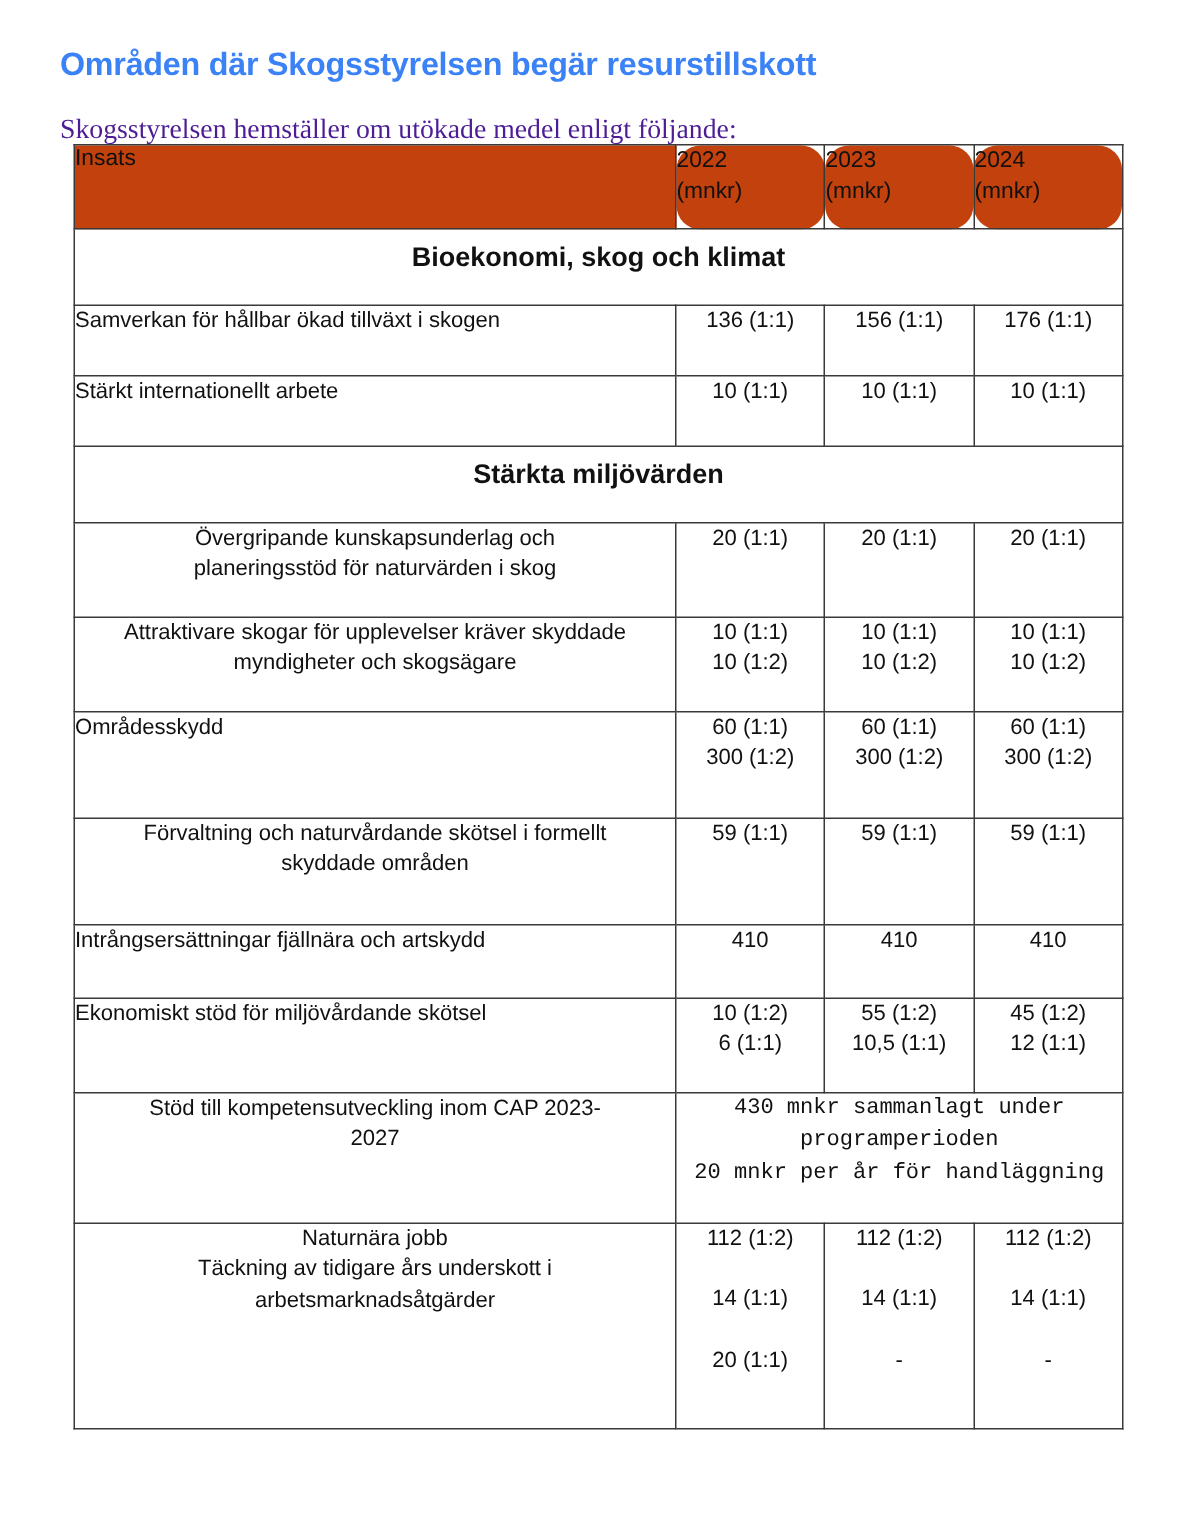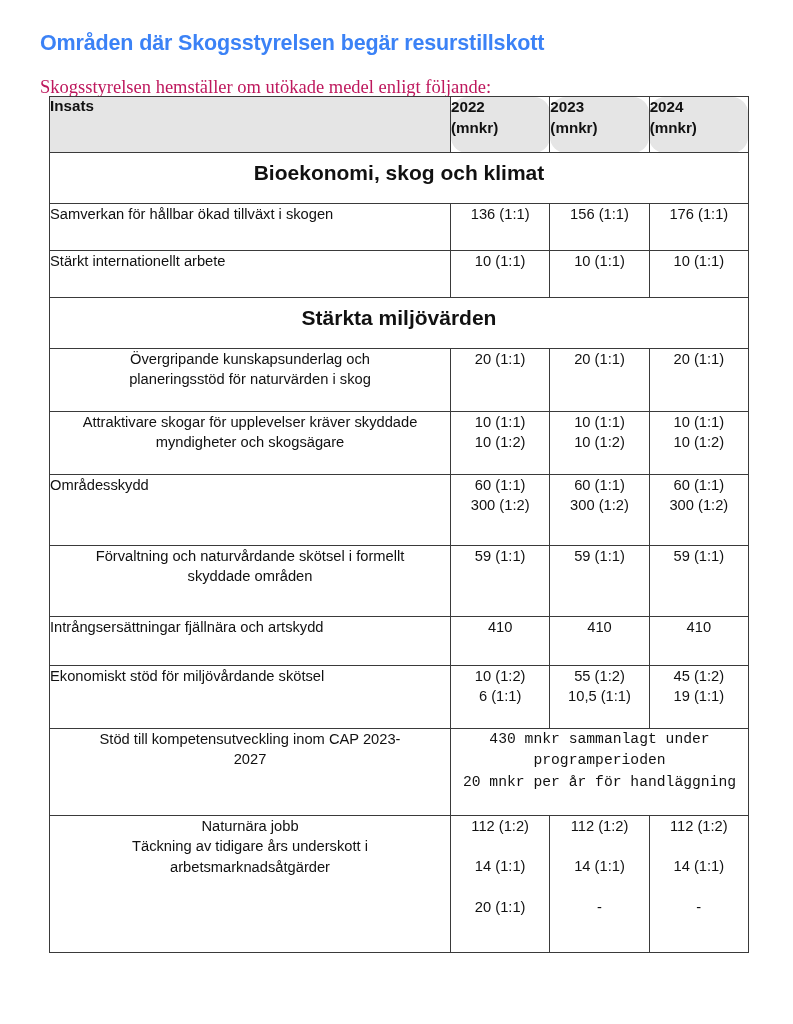--- a/index.html
+++ b/index.html
@@ -39,21 +39,21 @@
   }
 
   .doc-subtitle {
     position: absolute;
     left: 40px;
     top: 57px;
     width: 700px;
     font-family: "Liberation Serif", serif;
     font-size: 18.5px;
     line-height: 1.25;
-    color: #be185d;
+    color: #4c1d95;
   }
 
   .table-wrap {
     position: absolute;
     left: 49px;
     top: 96px;
     width: 699px;
   }
 
   table.resource-table {
@@ -71,44 +71,44 @@
   table.resource-table td,
   table.resource-table th {
     border: 1.4px solid #3a3a3a;
     padding: 0;
     vertical-align: top;
     background: #ffffff;
   }
 
   
   tr.head-row th {
-    background: #e5e5e5;
+    background: #c2410c;
     height: 55px;
-    font-weight: bold;
+    font-weight: normal;
     font-size: 15.2px;
     vertical-align: top;
   }
   th.head-label {
     text-align: left;
     padding: 8px 0 0 9px;
   }
   th.head-year {
     text-align: left;
     padding: 8px 0 0 9px;
     line-height: 1.35;
     border-radius: 16px;
   }
   th.head-year .yr-line { display: block; }
 
   
   tr.section-row td {
     height: 42px;
     text-align: center;
     font-weight: bold;
-    font-size: 21px;
+    font-size: 18px;
     padding: 8px 0 0 0;
     vertical-align: top;
   }
 
   
   td.cell-label {
     text-align: left;
     padding: 7px 12px 0 9px;
     line-height: 1.38;
   }
@@ -261,21 +261,21 @@
           <td class="cell-val">
             <span class="v-line">10 (1:2)</span>
             <span class="v-line">6 (1:1)</span>
           </td>
           <td class="cell-val">
             <span class="v-line">55 (1:2)</span>
             <span class="v-line">10,5 (1:1)</span>
           </td>
           <td class="cell-val">
             <span class="v-line">45 (1:2)</span>
-            <span class="v-line">19 (1:1)</span>
+            <span class="v-line">12 (1:1)</span>
           </td>
         </tr>
 
         <tr class="r-h86">
           <td class="cell-label">
             <span class="lbl-line">Stöd till kompetensutveckling inom CAP 2023-</span>
             <span class="lbl-line">2027</span>
           </td>
           <td class="cell-merged-note" colspan="3">
             <span class="n-line">430 mnkr sammanlagt under</span>

